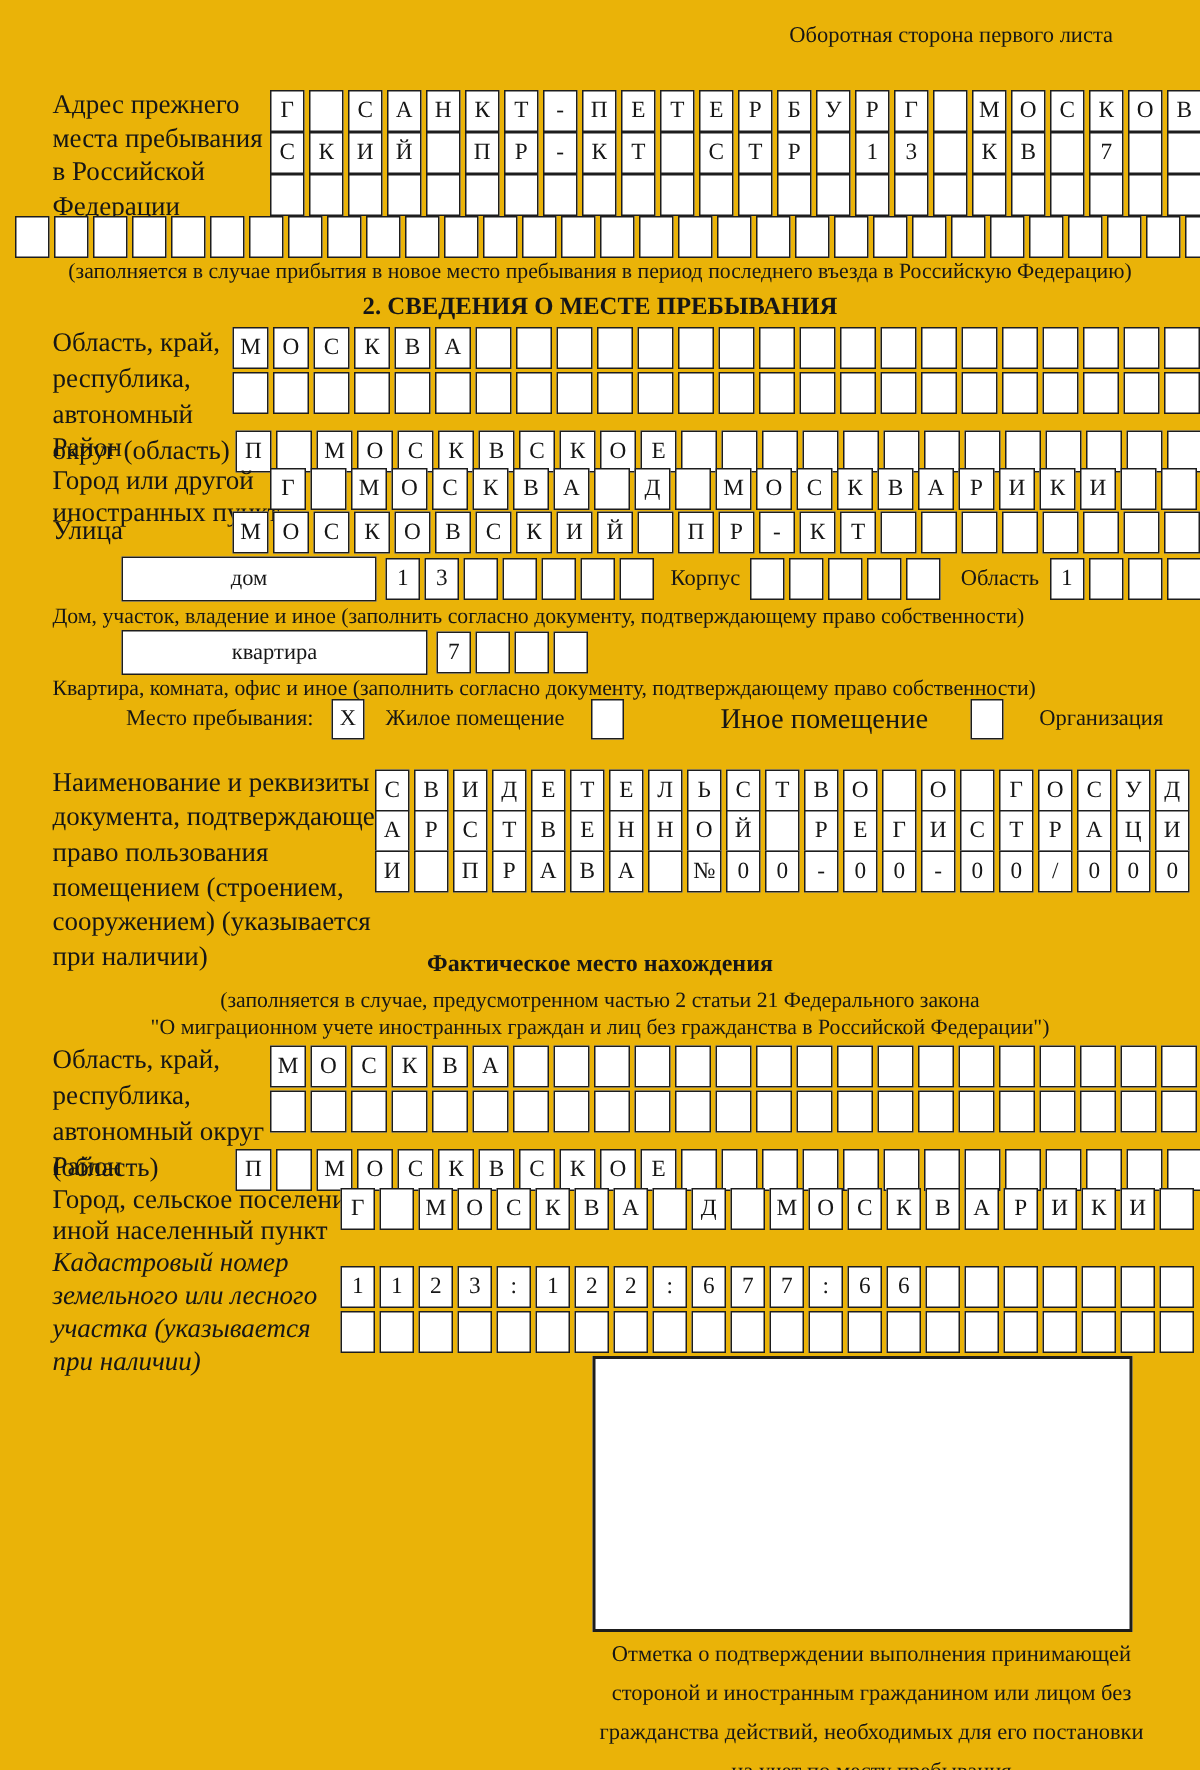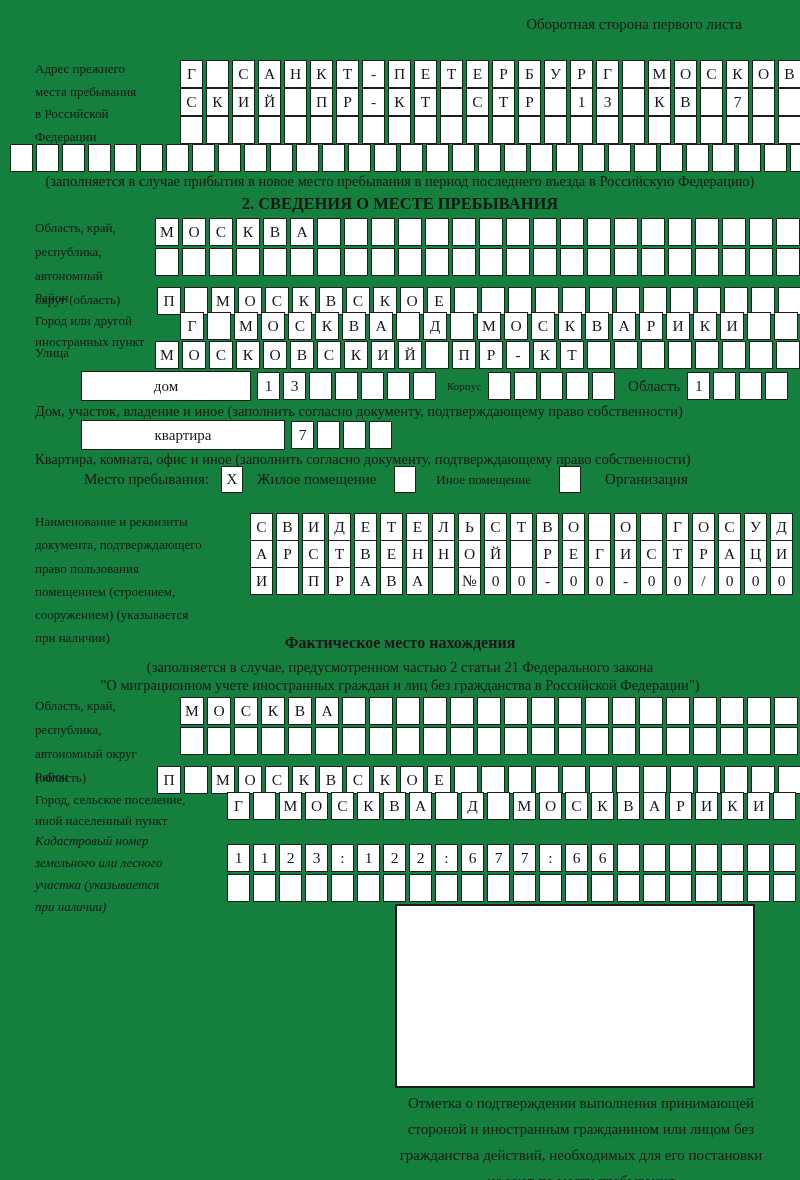--- a/index.html
+++ b/index.html
@@ -1,20 +1,20 @@
 <!DOCTYPE html>
 <html><head>
 <meta charset="utf-8">
 <style>
   html,body{margin:0;padding:0;}
   body{width:800px;height:1180px;background:#ffffff;color:#161616;
        font-family:"Liberation Serif","DejaVu Serif",serif;}
-  .page{position:relative;width:800px;height:1180px;overflow:hidden;background:#15803d;}
+  .page{position:relative;width:800px;height:1180px;overflow:hidden;background:#eab308;}
   .abs{position:absolute;}
-  .label{position:absolute;font-size:13px;line-height:24px;white-space:pre-line;}
+  .label{position:absolute;font-size:18px;line-height:24px;white-space:pre-line;}
   .note{position:absolute;font-size:14.5px;line-height:18px;}
   .center{left:0;width:800px;text-align:center;}
   .heading{position:absolute;font-weight:bold;font-size:16.5px;}
   .row{position:absolute;display:flex;gap:3px;}
   .cellgroup{display:flex;gap:3px;}
   .cell{flex:none;width:22px;height:26px;border:1.8px solid #1d1d1d;background:#fff;
         display:flex;align-items:center;justify-content:center;font-size:15.5px;line-height:1;}
   .c24 .cell{width:21px;}
   .namebox{border:1.8px solid #1d1d1d;height:28px;display:flex;align-items:center;
            justify-content:center;font-size:15px;background:#fff;flex:none;}
@@ -295,21 +295,21 @@
     <div class="namebox" style="width:168px;margin-right:6px;">дом</div>
     <div class="cellgroup c24">
         <div class="cell">1</div>
         <div class="cell">3</div>
         <div class="cell"></div>
         <div class="cell"></div>
         <div class="cell"></div>
         <div class="cell"></div>
         <div class="cell"></div>
       </div>
-    <div style="font-size:11px;margin:0 7px 0 11px;text-align:right;">Корпус</div>
+    <div style="font-size:15px;margin:0 7px 0 11px;text-align:right;">Корпус</div>
     <div class="cellgroup c24">
         <div class="cell"></div>
         <div class="cell"></div>
         <div class="cell"></div>
         <div class="cell"></div>
         <div class="cell"></div>
       </div>
     <div style="font-size:15px;margin:0 7px 0 13px;">Область</div>
     <div class="cellgroup c24">
         <div class="cell">1</div>
@@ -329,21 +329,21 @@
         <div class="cell"></div>
       </div>
   </div>
   <div class="note" style="top:450px;left:35px;">Квартира, комната, офис и иное (заполнить согласно документу, подтверждающему право собственности)</div>
 
   <div class="inline-row" style="left:36px;top:466px;">
     <div style="font-size:15px;margin-right:12px;">Место пребывания:</div>
     <div class="checkbox" style="margin-right:14px;">X</div>
     <div style="font-size:15px;margin-right:18px;">Жилое помещение</div>
     <div class="checkbox" style="margin-right:20px;"></div>
-    <div style="font-size:13px;margin-right:28px;">Иное помещение</div>
+    <div style="font-size:19px;margin-right:28px;margin-left:44px;">Иное помещение</div>
     <div class="checkbox" style="margin-right:24px;"></div>
     <div style="font-size:15px;">Организация</div>
   </div>
 
   <div class="label" style="top:510px;left:35px;line-height:23.3px;">Наименование и реквизиты
 документа, подтверждающего
 право пользования
 помещением (строением,
 сооружением) (указывается
 при наличии)</div>

